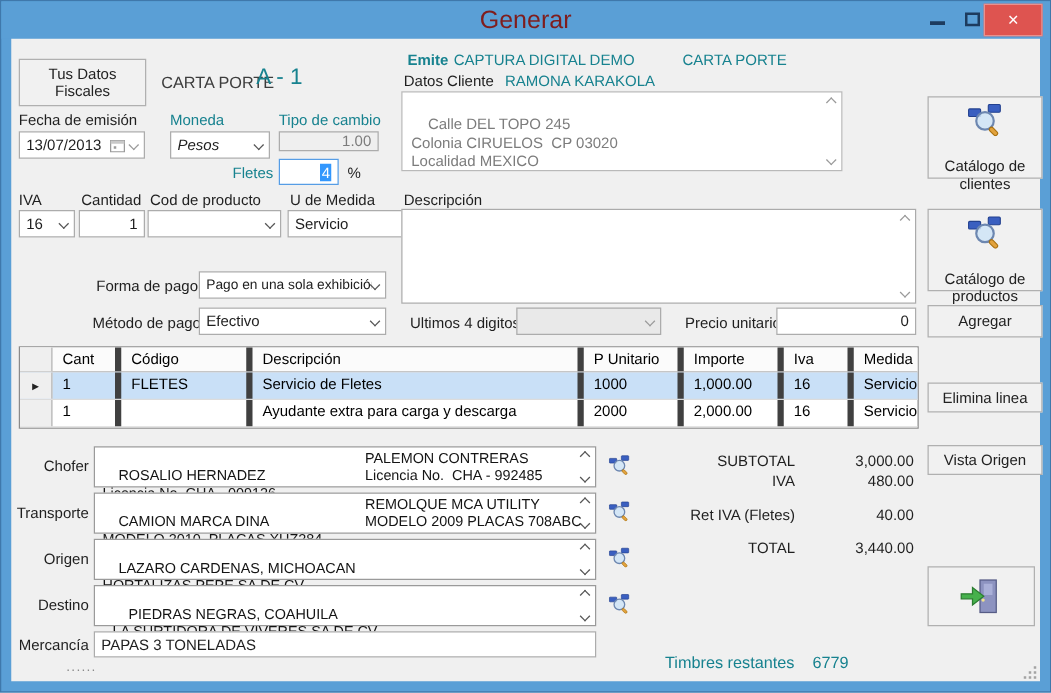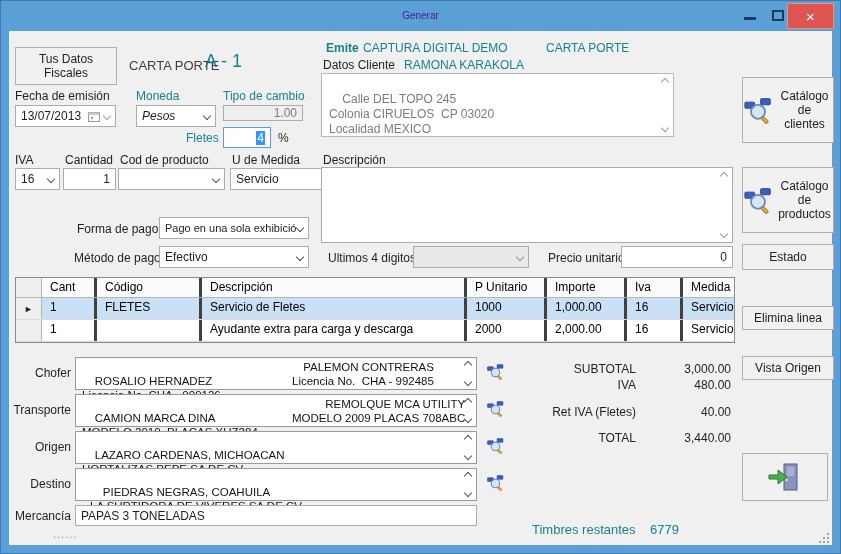--- a/index.html
+++ b/index.html
@@ -1,19 +1,19 @@
 <!DOCTYPE html>
 <html><head>
 <meta charset="utf-8">
 <style>
   * { box-sizing: border-box; margin: 0; padding: 0; }
   body { font-family: "Liberation Sans", "DejaVu Sans", sans-serif; background:#d8d8d8; }
   #window { position:relative; width:841px; height:554px; background:#5a9fd6; border:1px solid #3f78ab; overflow:hidden; }
   .titlebar { position:absolute; left:0; top:0; right:0; height:30px; background:#5a9fd6; }
-  .title { position:absolute; left:0; right:0; top:0; height:30px; line-height:30px; text-align:center; font-size:10px; color:#4c1d95; }
+  .title { position:absolute; left:0; right:0; top:0; height:30px; line-height:30px; text-align:center; font-size:20px; color:#7f1d1d; }
   .win-min { position:absolute; right:84px; top:16px; width:12px; height:3px; background:#1d3b5e; }
   .win-max { position:absolute; right:56px; top:9px; width:12px; height:11px; border:2px solid #1d3b5e; background:transparent; }
   .win-close { position:absolute; right:6px; top:2px; width:47px; height:26px; background:#de5450; border:1px solid #e8918e; color:#fff; font-size:15px; display:flex; align-items:center; justify-content:center; }
   .client { position:absolute; left:8px; top:30px; right:8px; bottom:8px; background:#f0f0f0; }
 
   .lbl { position:absolute; font-size:12px; color:#1f1f1f; white-space:nowrap; }
   .teal { color:#17828f; }
   .rlbl { text-align:right; }
 
   .tb { position:absolute; background:#fff; border:1px solid #acacac; font-size:12px; color:#1e1e1e; display:flex; align-items:center; padding:0 5px; overflow:hidden; }
@@ -23,35 +23,35 @@
   .combo .cval { flex:1; overflow:hidden; white-space:nowrap; }
   .chev { display:inline-block; width:6px; height:6px; border-right:1.4px solid #555; border-bottom:1.4px solid #555; transform:rotate(45deg); }
   .chev.up { transform:rotate(-135deg); }
   .chev.gray { border-color:#9a9a9a; }
 
   .area { position:absolute; background:#fff; border:1px solid #ababab; font-size:12px; line-height:15px; padding:3px 18px 3px 7px; white-space:pre-wrap; overflow:hidden; }
   .area .sup { position:absolute; right:5px; top:5px; }
   .area .sdn { position:absolute; right:5px; bottom:5px; }
 
   .btn { position:absolute; background:#f1f1f1; border:1px solid #b0b0b0; display:flex; align-items:center; justify-content:center; font-size:12px; color:#222; text-align:center; white-space:pre-line; }
-  .btn.col { flex-direction:row; gap:3px; }
+  .btn.col { flex-direction:column; gap:3px; }
 
   
   .grid { position:absolute; left:14px; top:276px; width:720px; height:66px; background:#fff; border:1px solid #8a8a8a; font-size:12px; }
   .trow { display:flex; width:100%; }
   .trow.h { height:20px; background:#fbfbfb; border-bottom:1px solid #b5b5b5; }
   .trow.r { height:22px; border-bottom:1px solid #dcdcdc; }
   .trow.sel { background:#c9e0f7; }
-  .cell { padding:2px 0 0 8px; border-right:3px solid #404040; overflow:hidden; white-space:nowrap; }
+  .cell { padding:2px 0 0 8px; border-right:5px solid #404040; overflow:hidden; white-space:nowrap; }
   .c0 { width:26px; background:#efefef; border-right:1px solid #b5b5b5; padding:0; display:flex; align-items:center; justify-content:center; font-size:9px; color:#222; }
   .c1 { width:55px; } .c2 { width:105px; } .c3 { width:265px; } .c4 { width:80px; }
   .c5 { width:80px; } .c6 { width:56px; } .c7 { width:51px; border-right:none; }
 
   .ship { position:absolute; left:74px; width:402px; height:33px; background:#fff; border:1px solid #9a9a9a; font-size:11.5px; line-height:14px; padding:2px 20px 2px 6px; white-space:pre-wrap; color:#141414; }
-  .ship .col2 { position:absolute; left:216px; top:2px; white-space:pre-wrap;text-align:right; }
+  .ship .col2 { position:absolute; left:216px; top:2px; white-space:pre-wrap; }
   .ship .sup { position:absolute; right:5px; top:4px; }
   .ship .sdn { position:absolute; right:5px; bottom:4px; }
   .mini-ico { position:absolute; left:486px; width:17px; height:17px; cursor:pointer; }
 
   .tot-lbl { position:absolute; font-size:12px; color:#1f1f1f; text-align:right; }
   .tot-val { position:absolute; font-size:12px; color:#1f1f1f; text-align:right; width:100px; }
 
   .sel-hl { background:#3297fd; color:#fff; padding:0 1px; }
   .grip { position:absolute; right:11px; bottom:10px; width:2px; height:2px; background:#a3a3a3;
           box-shadow: 0 0 #a3a3a3, -4px 0 #a3a3a3, 0 -4px #a3a3a3, -8px 0 #a3a3a3, -4px -4px #a3a3a3, 0 -8px #a3a3a3; }
@@ -294,21 +294,21 @@
       <svg width="30" height="28" viewBox="0 0 32 32">
           <rect x="1" y="7" width="11" height="7" rx="1" fill="#3a5fc0" stroke="#23418f"></rect>
           <rect x="19" y="3" width="11" height="7" rx="1" fill="#3a5fc0" stroke="#23418f"></rect>
           <circle cx="16" cy="18" r="8" fill="#cfe4f7" fill-opacity="0.85" stroke="#6d87b0" stroke-width="2"></circle>
           <rect x="22" y="23" width="9" height="4" rx="2" transform="rotate(45 22 23)" fill="#e2a23c" stroke="#a8700f"></rect>
         </svg>
     </span>
     <span>Catálogo de
 productos</span>
   </div>
-  <div class="btn" style="left:741px; top:243px; width:92px; height:26px;">Estado</div>
+  <div class="btn" style="left:741px; top:243px; width:92px; height:26px;">Agregar</div>
   <div class="btn" style="left:741px; top:305px; width:92px; height:24px;">Elimina linea</div>
   <div class="btn" style="left:741px; top:355px; width:92px; height:24px;">Vista Origen</div>
   <div class="btn" style="left:741px; top:452px; width:86px; height:48px;">
     <span>
       <svg width="36" height="32" viewBox="0 0 36 32">
           <rect x="17" y="3" width="13" height="26" fill="#8d93c0" stroke="#565c86"></rect>
           <rect x="20" y="6" width="7" height="9" fill="#aab0d8"></rect>
           <circle cx="19.5" cy="19" r="1.3" fill="#f2e28a"></circle>
           <polygon points="2,14 11,14 11,9 20,16 11,23 11,18 2,18" fill="#46b14c" stroke="#2c7d31"></polygon>
         </svg>

